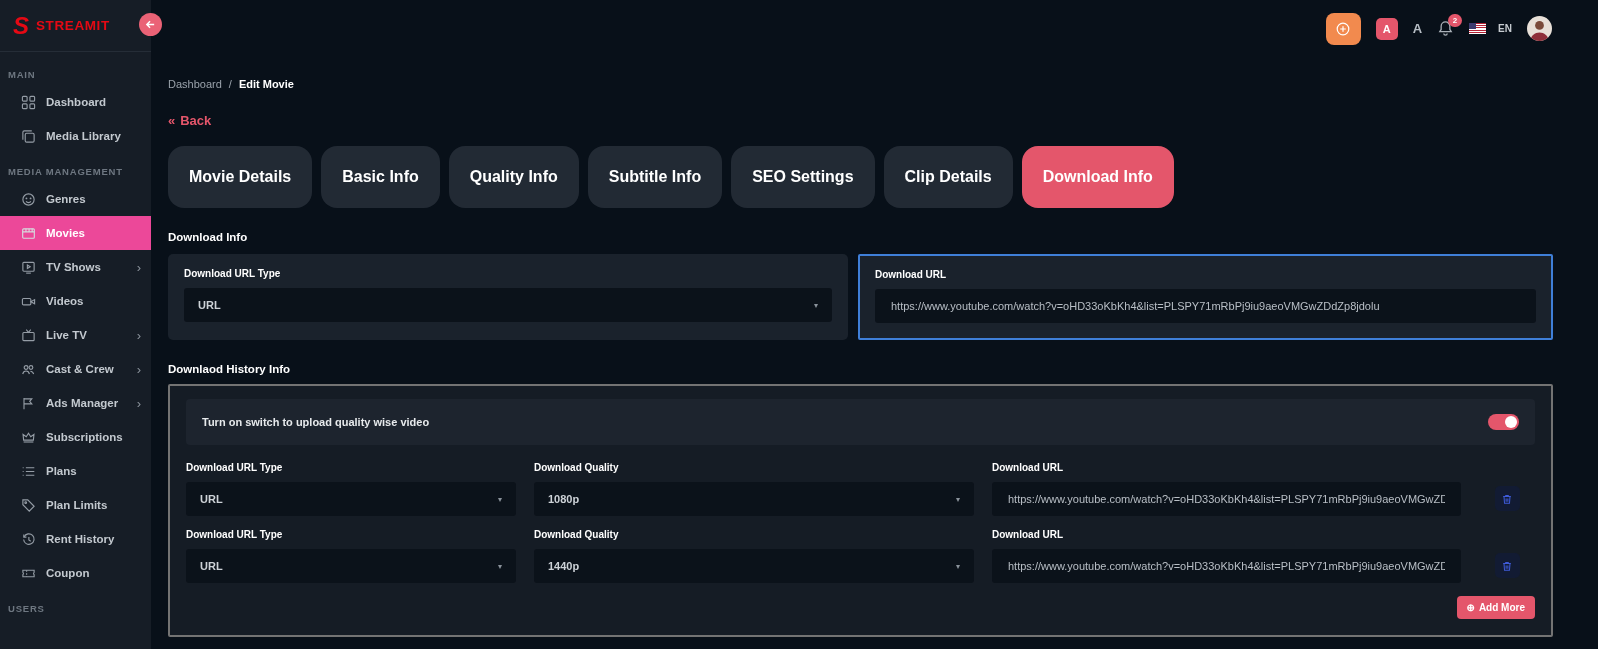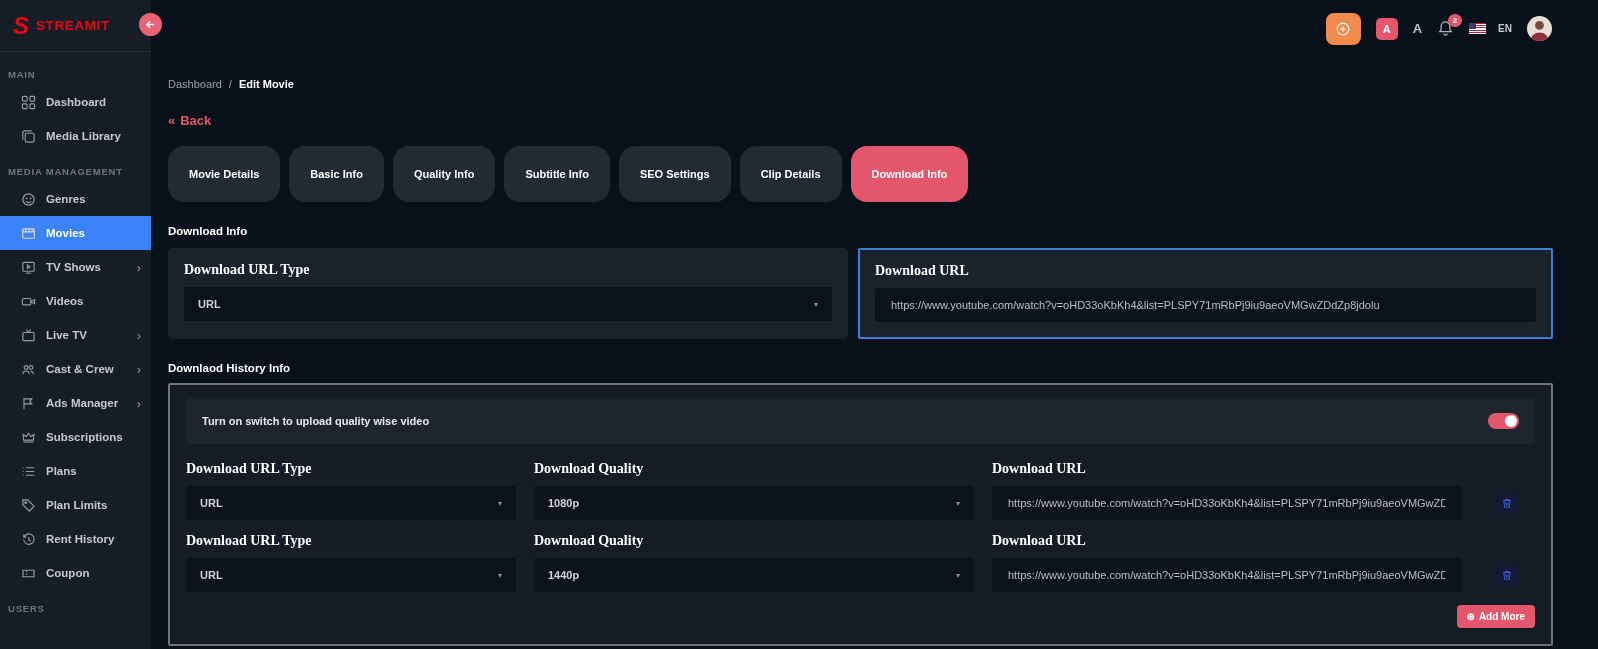--- a/index.html
+++ b/index.html
@@ -9,21 +9,21 @@
 
   
   .sidebar { width:151px; min-width:151px; background:#161d26; height:100%; overflow:hidden; }
   .logo { height:52px; display:flex; align-items:center; gap:7px; padding-left:13px; border-bottom:1px solid #252d37; }
   .logo-mark { color:#e50914; font-size:24px; font-weight:800; font-style:italic; line-height:1; }
   .logo-text { color:#e50914; font-size:13.5px; font-weight:800; letter-spacing:.6px; }
   .nav { padding-top:4px; }
   .nav-section-label { padding:13px 12px 5px 8px; font-size:9.5px; font-weight:700; color:#6e7781; letter-spacing:.8px; }
   .nav-item { display:flex; align-items:center; gap:10px; padding:9px 10px 9px 20px; color:#c3c9cf; font-size:11.5px; font-weight:700; cursor:pointer; }
   .nav-item .nav-icon { width:16px; height:16px; color:#959da6; display:flex; align-items:center; justify-content:center; flex:0 0 16px; }
-  .nav-item.active { background:#3b82f6; color:#fff; }
+  .nav-item.active { background:#ec4899; color:#fff; }
   .nav-item.active .nav-icon { color:#d6dade; }
   .chev { margin-left:auto; color:#8a929b; font-size:13px; font-weight:400; line-height:1; }
 
   
   .main { flex:1; display:flex; flex-direction:column; position:relative; }
   .topbar { height:57px; display:flex; align-items:center; justify-content:flex-end; gap:15px; padding-right:46px; position:relative; }
   .collapse-btn { position:absolute; left:-12px; top:13px; width:23px; height:23px; border-radius:50%; background:#ea6276; color:#fff; display:flex; align-items:center; justify-content:center; font-size:12px; cursor:pointer; border:none; }
   .add-btn { width:35px; height:32px; border-radius:8px; background:#f28a4e; border:none; display:flex; align-items:center; justify-content:center; cursor:pointer; }
   .fontsize-badge { width:22px; height:22px; border-radius:5px; background:#e4566b; color:#fff; font-size:11px; font-weight:700; display:flex; align-items:center; justify-content:center; cursor:pointer; }
   .fontsize-plain { color:#b7bec5; font-size:13px; font-weight:700; cursor:pointer; }
@@ -34,30 +34,30 @@
   .flag::after { content:""; position:absolute; left:0; top:0; width:7px; height:6px; background:#3c3b6e; }
   .lang-code { font-size:10px; font-weight:700; color:#c7ccd1; }
   .avatar { width:25px; height:25px; border-radius:50%; background:#e8e0d8; overflow:hidden; display:flex; align-items:flex-end; justify-content:center; cursor:pointer; }
 
   
   .content { padding:0 45px 0 17px; flex:1; }
   .breadcrumb { margin-top:21px; font-size:11px; color:#9aa2ab; display:flex; gap:7px; align-items:center; }
   .breadcrumb .crumb-current { color:#fff; font-weight:700; }
   .back-link { margin-top:23px; color:#e4566b; font-size:13px; font-weight:700; display:inline-flex; gap:5px; align-items:center; cursor:pointer; }
   .tabs { margin-top:17px; display:flex; gap:9px; }
-  .tab { background:#222a34; color:#fff; font-size:11px; font-weight:700; padding:22px 21px; border-radius:16px; border:none; cursor:pointer; white-space:nowrap; font-family:inherit; }
+  .tab { background:#222a34; color:#fff; font-size:16px; font-weight:700; padding:22px 21px; border-radius:16px; border:none; cursor:pointer; white-space:nowrap; font-family:inherit; }
   .tab.active { background:#e4566b; }
 
   .section-title { margin-top:23px; font-size:11.5px; font-weight:700; color:#fff; }
 
   .dl-row { margin-top:11px; display:flex; gap:10px; }
   .card { background:#1a222c; border-radius:5px; padding:14px 16px 16px; }
   .card-left { flex:0 0 680px; }
   .hl-box { flex:1; border:2px solid #3f7fd8; border-radius:2px; background:#1a222c; padding:13px 15px 15px; }
-  .field-label { font-size:14px; font-weight:700; color:#fff; margin-bottom:9px;font-family:Liberation Serif, serif; }
+  .field-label { font-size:10px; font-weight:700; color:#fff; margin-bottom:9px; }
   .select { height:34px; background:#0b121a; border-radius:3px; display:flex; align-items:center; justify-content:space-between; padding:12px 14px; cursor:pointer; }
   .select-value { font-size:11px; color:#cdd2d7; font-weight:600; }
   .caret { font-size:8px; color:#8a929b; }
   .text-input { width:100%; height:34px; background:#0b121a; border:none; border-radius:3px; color:#b9bfc6; font-size:11px; padding:0 16px; font-family:inherit; outline:none; }
 
   .quality-wrap { margin-top:9px; border:2px solid #737373; border-radius:2px; background:#151c25; padding:13px 16px 16px; }
   .switch-card { background:#1d242e; border-radius:4px; padding:15px 16px; display:flex; align-items:center; justify-content:space-between; margin-bottom:17px; }
   .switch-label { font-size:11px; font-weight:700; color:#e7eaec; }
   .toggle { width:31px; height:16px; border-radius:9px; background:#e4566b; position:relative; cursor:pointer; }
   .toggle .knob { position:absolute; right:2px; top:2px; width:12px; height:12px; border-radius:50%; background:#fff; }

